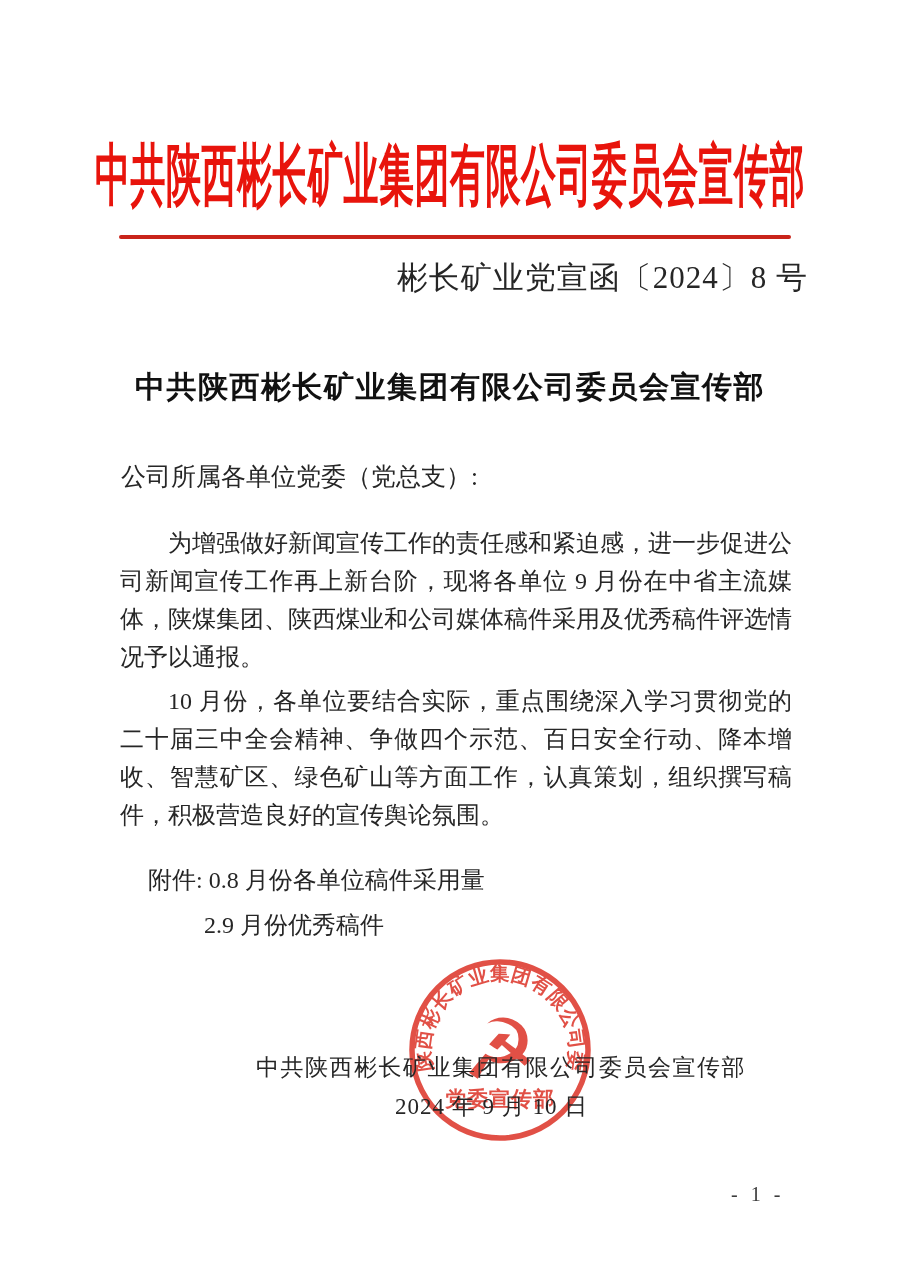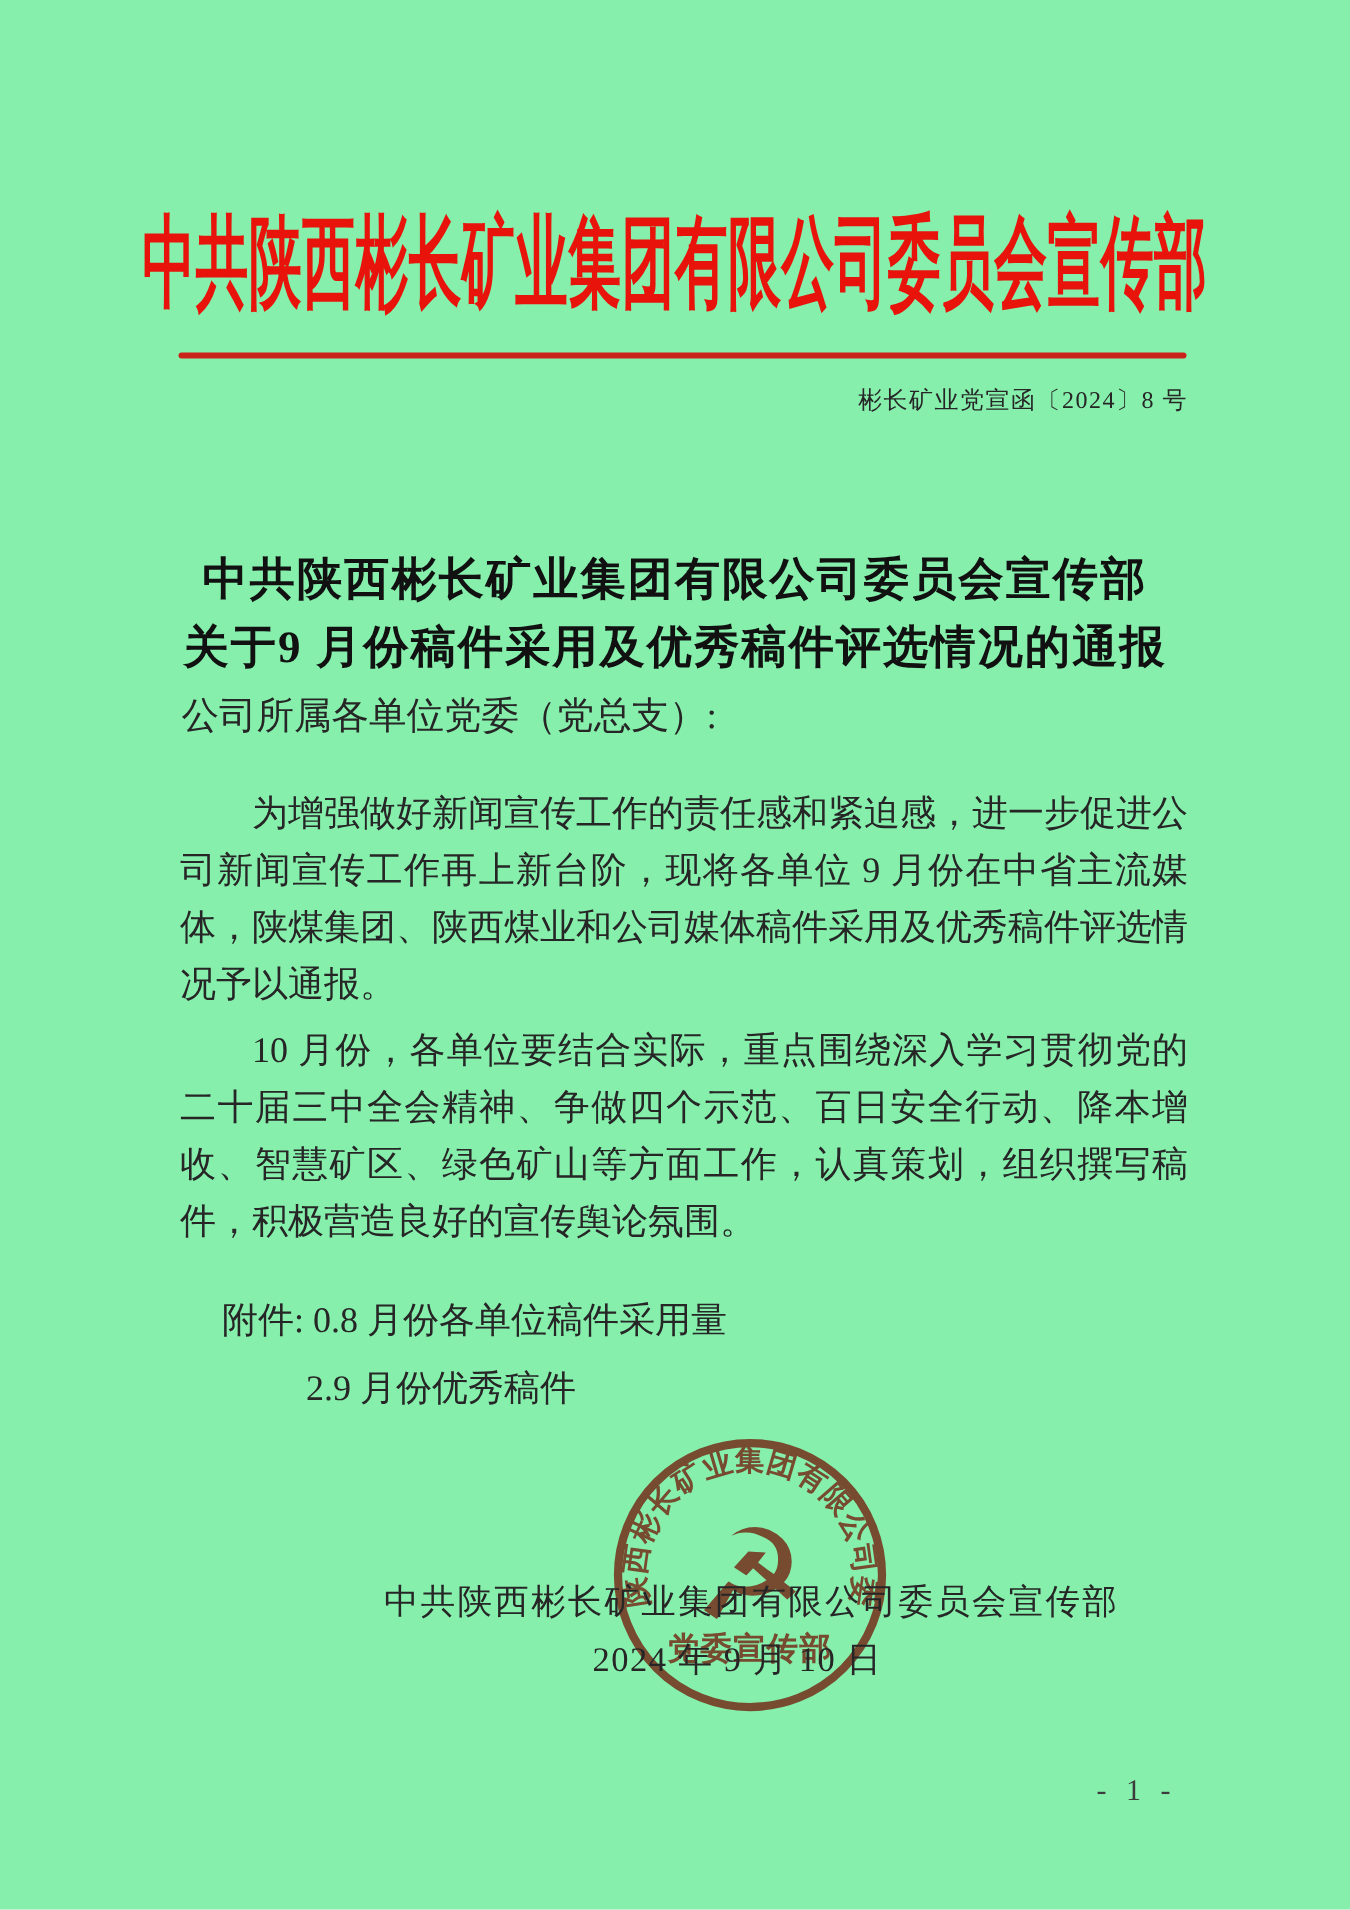--- a/index.html
+++ b/index.html
@@ -1,20 +1,20 @@
 <!DOCTYPE html>
 <html><head>
 <meta charset="utf-8">
 <style>
   html,body{margin:0;padding:0;background:#e9e9e9;}
   .page{
     position:relative;
     width:900px;height:1273px;
     margin:0 auto;
-    background:#86efac;
+    background:#ffffff;
     overflow:hidden;
     font-family:"Liberation Serif","DejaVu Serif",serif;
     color:#262626;
   }
   .org-header{
     position:absolute;top:131px;left:0;width:900px;
     text-align:center;
     font-size:35px;font-weight:bold;
     color:#e8140c;
     letter-spacing:0.5px;
@@ -22,22 +22,22 @@
     transform:scaleY(1.92);
     transform-origin:50% 0;
   }
   .red-line{
     position:absolute;top:235px;left:119px;
     width:672px;height:4px;
     background:#c9241a;
     border-radius:2px;
   }
   .doc-number{
-    position:absolute;top:257px;right:108px;
-    font-size:16px;
+    position:absolute;top:257px;right:92px;
+    font-size:31px;
     letter-spacing:1px;
     white-space:nowrap;
   }
   .doc-title{
     position:absolute;top:364px;left:0;width:900px;
     text-align:center;
     font-size:30px;font-weight:bold;
     line-height:45px;
     letter-spacing:1.5px;
     color:#111;
@@ -94,21 +94,20 @@
 <div class="page">
 
   <div class="org-header">中共陕西彬长矿业集团有限公司委员会宣传部</div>
 
   <div class="red-line"></div>
 
   <div class="doc-number">彬长矿业党宣函〔2024〕8 号</div>
 
   <div class="doc-title">
     <div>中共陕西彬长矿业集团有限公司委员会宣传部</div>
-    <div>关于9 月份稿件采用及优秀稿件评选情况的通报</div>
   </div>
 
   <div class="salutation">公司所属各单位党委（党总支）:</div>
 
   <p class="body-para para-1">为增强做好新闻宣传工作的责任感和紧迫感，进一步促进公司新闻宣传工作再上新台阶，现将各单位 9 月份在中省主流媒体，陕煤集团、陕西煤业和公司媒体稿件采用及优秀稿件评选情况予以通报。</p>
 
   <p class="body-para para-2">10 月份，各单位要结合实际，重点围绕深入学习贯彻党的二十届三中全会精神、争做四个示范、百日安全行动、降本增收、智慧矿区、绿色矿山等方面工作，认真策划，组织撰写稿件，积极营造良好的宣传舆论氛围。</p>
 
   <div class="attach-line-1">
     <span>附件: </span><span>0.8 月份各单位稿件采用量</span>

